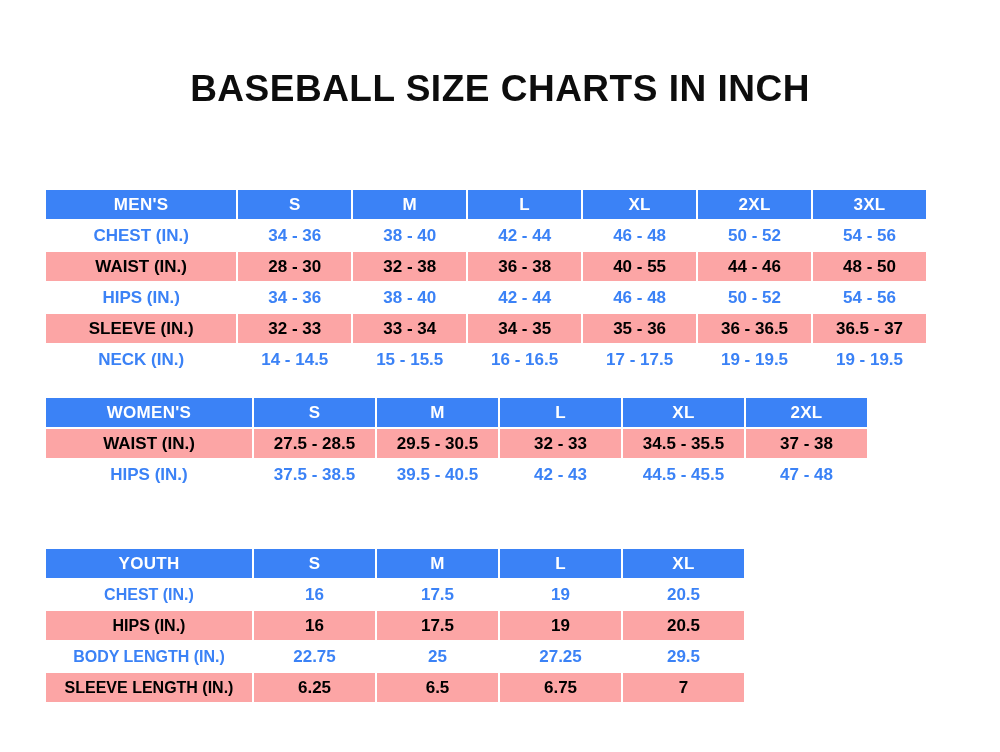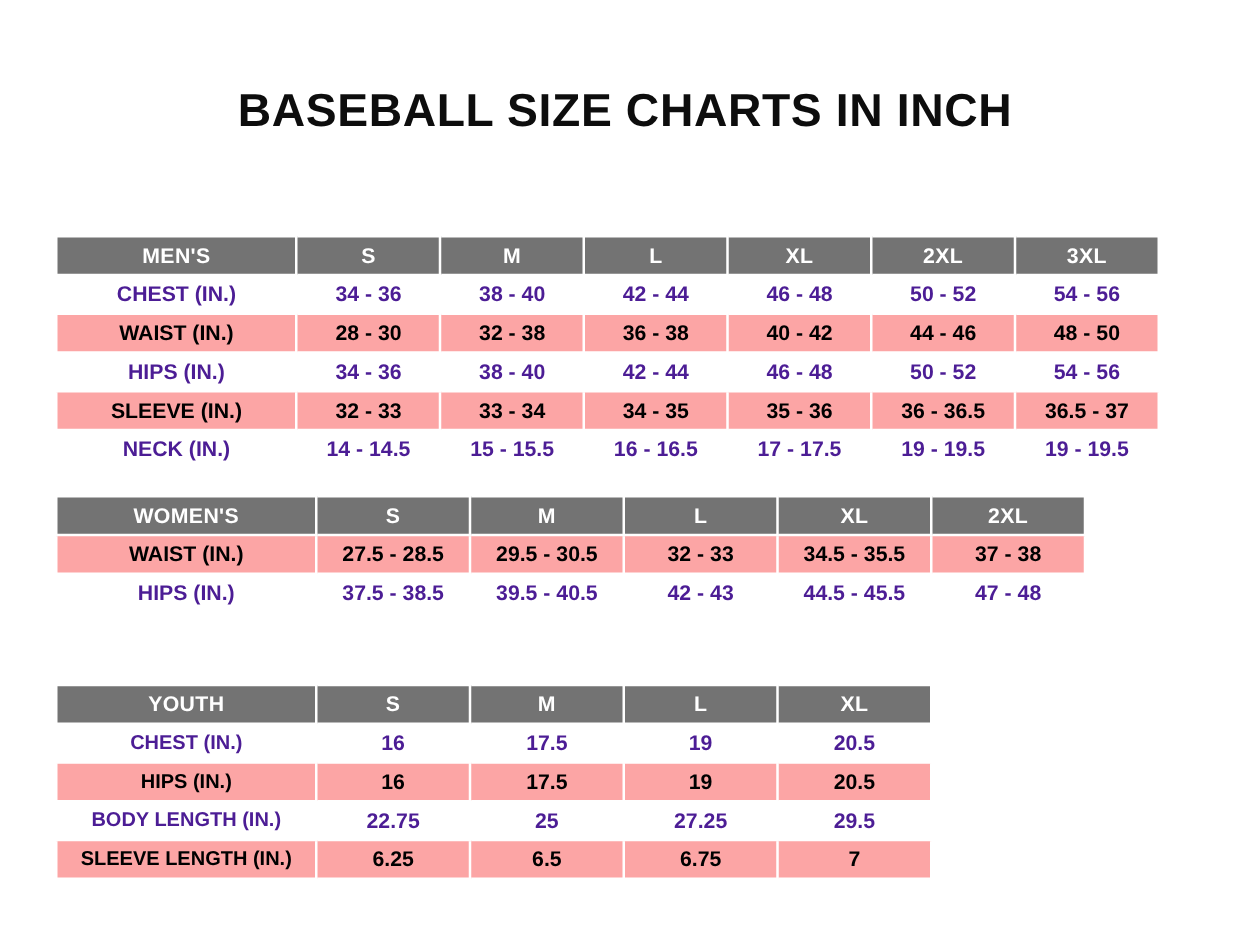--- a/index.html
+++ b/index.html
@@ -48,27 +48,27 @@
     text-align: center;
     font-weight: bold;
     font-size: 17px;
     height: 31px;
     padding: 0 2px;
     white-space: nowrap;
     box-sizing: border-box;
   }
   
   table.size-table thead th {
-    background: #737373;
+    background: #3b82f6;
     color: #ffffff;
     font-size: 17px;
     letter-spacing: 0.3px;
   }
   
-  table.size-table tbody tr.row-white td { background: #ffffff; color: #4c1d95; }
+  table.size-table tbody tr.row-white td { background: #ffffff; color: #3b82f6; }
   table.size-table tbody tr.row-grey  td { background: #fca5a5; color: #000000; }
 
   
   table.size-table td.label-cell { font-size: 17px; }
 
   
   #men-table   .c0 { width: 208px; }
   #men-table   .cx { width: 123px; }
   #women-table .c0 { width: 208px; }
   #women-table .cx { width: 123px; }
@@ -105,21 +105,21 @@
           <td>42 - 44</td>
           <td>46 - 48</td>
           <td>50 - 52</td>
           <td>54 - 56</td>
         </tr>
         <tr class="row-grey">
           <td class="label-cell">WAIST (IN.)</td>
           <td>28 - 30</td>
           <td>32 - 38</td>
           <td>36 - 38</td>
-          <td>40 - 42</td>
+          <td>40 - 55</td>
           <td>44 - 46</td>
           <td>48 - 50</td>
         </tr>
         <tr class="row-white">
           <td class="label-cell">HIPS (IN.)</td>
           <td>34 - 36</td>
           <td>38 - 40</td>
           <td>42 - 44</td>
           <td>46 - 48</td>
           <td>50 - 52</td>

